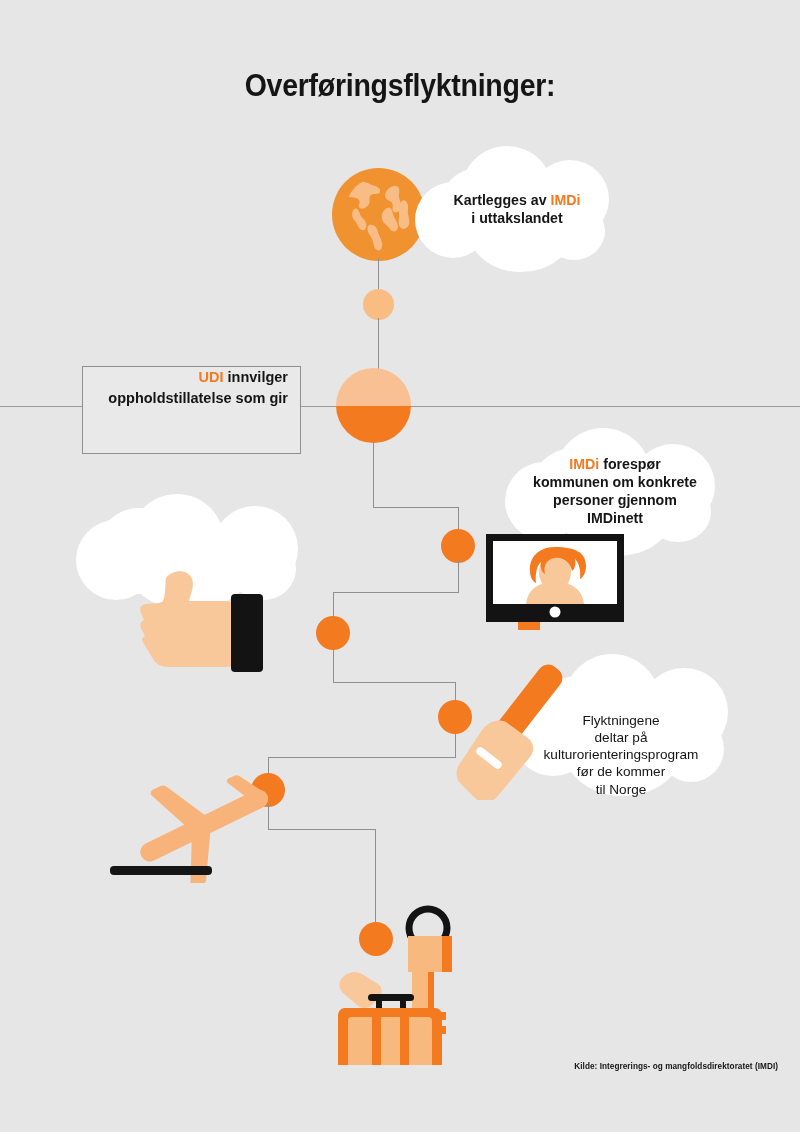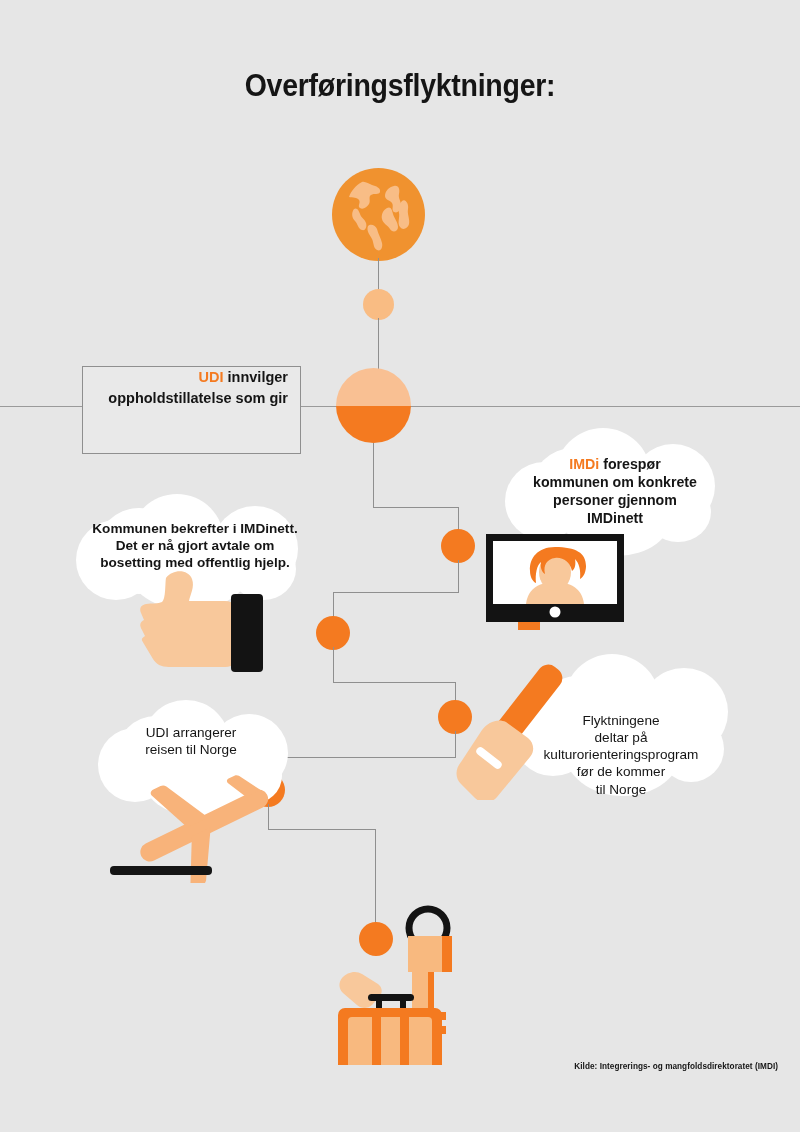--- a/index.html
+++ b/index.html
@@ -110,20 +110,32 @@
         <path d="M22 41 c-3 4 -2 9 1 12 c3 3 3 8 7 9 c4 1 5 -4 4 -7 c-1 -4 -5 -5 -6 -9 c-1 -3 -3 -7 -6 -5z"></path>
         <path d="M36 58 c-2 5 2 9 4 13 c2 4 1 9 5 11 c4 2 6 -3 5 -7 c-1 -5 -4 -9 -5 -14 c-1 -3 -6 -6 -9 -3z"></path>
         <path d="M62 18 c-5 1 -9 5 -9 10 c0 4 5 4 7 7 c2 3 -1 7 2 9 c4 2 7 -3 7 -7 c0 -4 -3 -7 -2 -11 c1 -4 0 -9 -5 -8z"></path>
         <path d="M70 33 c-3 3 -4 8 -3 12 c1 5 -2 10 1 14 c3 4 8 1 9 -3 c1 -5 -2 -10 -1 -15 c1 -4 -2 -11 -6 -8z"></path>
         <path d="M55 40 c-4 2 -6 7 -5 11 c1 5 6 6 8 10 c2 4 8 3 8 -2 c0 -5 -4 -9 -5 -13 c-1 -4 -2 -8 -6 -6z"></path>
       </g>
       <circle cx="46.5" cy="46.5" r="46.5" fill="none" stroke="#e6e6e6" stroke-width="0"></circle>
     </svg>
   </div>
 
+  <div class="cloud" style="left:415px; top:146px; width:204px; height:126px;">
+    <div class="lobe" style="left:46px;  top:0px;   width:92px; height:92px;"></div>
+    <div class="lobe" style="left:116px; top:14px; width:78px; height:78px;"></div>
+    <div class="lobe" style="left:0px;   top:36px; width:76px; height:76px;"></div>
+    <div class="lobe" style="left:54px;  top:44px; width:104px;height:82px;"></div>
+    <div class="lobe" style="left:128px; top:56px; width:62px; height:58px;"></div>
+    <div class="lobe" style="left:24px;  top:22px; width:80px; height:80px;"></div>
+    <div class="txt" style="left:18px; top:46px; width:168px; font-size:14.2px; font-weight:bold;">
+      <div><span>Kartlegges av </span><span class="or">IMDi</span></div>
+      <div><span>i uttakslandet</span></div>
+    </div>
+  </div>
 
   <div class="ln v" style="left:378px; top:258px; height:50px;"></div>
   <div class="node light" style="left:363px; top:289px; width:31px; height:31px;"></div>
   <div class="ln v" style="left:378px; top:318px; height:56px;"></div>
 
   <div class="halfnode">
     <div class="top"></div>
     <div class="bot"></div>
   </div>
 
@@ -197,25 +209,20 @@
     </svg>
   </div>
 
   <div class="cloud" style="left:76px; top:494px; width:238px; height:118px;">
     <div class="lobe" style="left:54px;  top:0px;  width:94px; height:94px;"></div>
     <div class="lobe" style="left:136px; top:12px; width:86px; height:86px;"></div>
     <div class="lobe" style="left:0px;   top:26px; width:80px; height:80px;"></div>
     <div class="lobe" style="left:52px;  top:34px; width:122px;height:82px;"></div>
     <div class="lobe" style="left:154px; top:44px; width:66px; height:62px;"></div>
     <div class="lobe" style="left:20px;  top:14px; width:86px; height:86px;"></div>
-    <div class="txt" style="left:6px; top:26px; width:226px; font-size:13.6px; font-weight:bold;">
-      <div><span>Kommunen bekrefter i IMDinett.</span></div>
-      <div><span>Det er nå gjort avtale om</span></div>
-      <div><span>bosetting med offentlig hjelp.</span></div>
-    </div>
   </div>
 
   <div class="thumb">
     <svg width="200" height="120" viewBox="0 0 200 120">
       <path d="M48 22 c7 -9 22 -9 26 1 c3 8 -2 16 -3 22 l36 0 c10 0 13 8 13 15 l0 38 c0 8 -4 13 -13 13 l-56 0 c-8 0 -13 -3 -16 -8 l-9 -15 c-3 -5 -3 -5 1 -8 l-3 -6 c-3 -5 -2 -8 2 -10 l-3 -7 c-2 -5 0 -8 5 -9 c6 -1 12 0 16 -2 c4 -3 3 -19 4 -24z" fill="#f8c89b"></path>
       <rect x="113" y="38" width="32" height="78" rx="4" fill="#131313"></rect>
     </svg>
   </div>
 
   <div class="cloud" style="left:512px; top:654px; width:218px; height:142px;">
@@ -235,32 +242,20 @@
   </div>
 
   <div class="penhand">
     <svg width="130" height="138" viewBox="0 0 130 138">
       <rect x="62" y="-4" width="26" height="96" rx="11" fill="#f47a20" transform="rotate(38 75 44)"></rect>
       <path d="M30 68 c6 -8 16 -12 24 -8 l22 16 c6 5 7 13 2 19 l-33 40 c-6 7 -16 7 -22 1 l-14 -14 c-6 -6 -6 -15 0 -22z" fill="#f8c89b"></path>
       <rect x="22" y="92" width="30" height="8" rx="4" fill="#ffffff" transform="rotate(38 37 96)"></rect>
     </svg>
   </div>
 
-  <div class="cloud" style="left:98px; top:700px; width:190px; height:116px;">
-    <div class="lobe" style="left:44px;  top:0px;  width:88px; height:88px;"></div>
-    <div class="lobe" style="left:112px; top:14px; width:78px; height:78px;"></div>
-    <div class="lobe" style="left:0px;   top:28px; width:74px; height:74px;"></div>
-    <div class="lobe" style="left:44px;  top:36px; width:106px;height:80px;"></div>
-    <div class="lobe" style="left:124px; top:48px; width:60px; height:56px;"></div>
-    <div class="lobe" style="left:18px;  top:16px; width:80px; height:80px;"></div>
-    <div class="txt" style="left:8px; top:24px; width:170px; font-size:13.6px; font-weight:normal;">
-      <div><span>UDI arrangerer</span></div>
-      <div><span>reisen til Norge</span></div>
-    </div>
-  </div>
 
   <div class="plane">
     <svg width="200" height="115" viewBox="0 0 200 115">
       <g fill="#f8b37a" transform="rotate(-26 100 57)">
         <rect x="30" y="48" width="140" height="19" rx="9.5"></rect>
         <path d="M84 52 L66 8 c-1 -3 1 -5 4 -5 l8 0 c2 0 4 1 5 3 l24 46 z"></path>
         <path d="M84 62 L62 104 c-2 3 0 6 3 6 l8 0 c2 0 4 -1 5 -3 l27 -45 z"></path>
         <path d="M150 50 L140 30 c-1 -2 0 -4 3 -4 l6 0 c2 0 3 1 4 2 l13 22 z"></path>
       </g>
     </svg>

